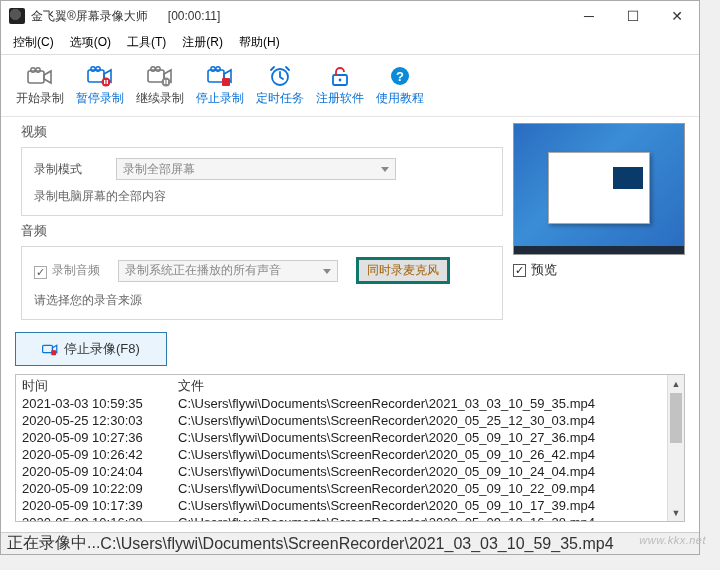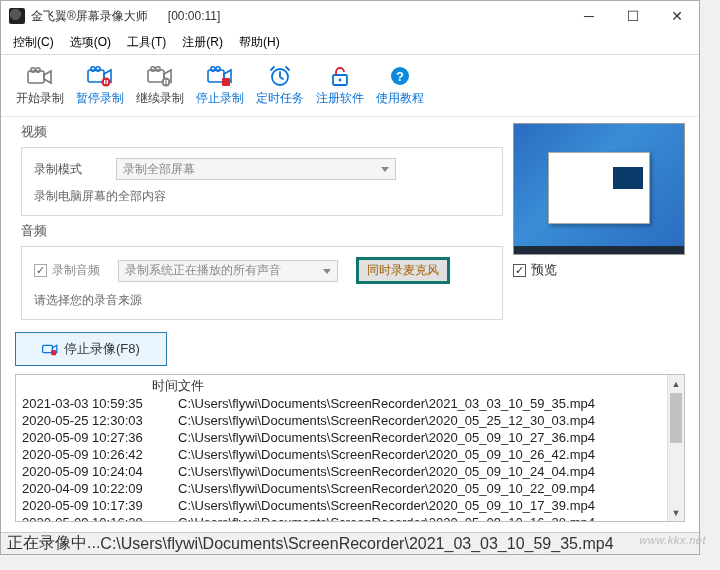--- a/index.html
+++ b/index.html
@@ -23,39 +23,39 @@
 .leftcol { flex: 1; display: flex; flex-direction: column; gap: 6px; }
 .group { border: none; padding-left: 6px; }
 .group-title { font-size: 13px; color: #555; margin-bottom: 6px; }
 .group-body { border: 1px solid #d8d8d8; padding: 10px 12px; background: #fff; }
 .row { display: flex; align-items: center; gap: 18px; margin-bottom: 8px; font-size: 12px; color: #555; }
 .row:last-child { margin-bottom: 0; }
 .row .label { width: 64px; color: #555; }
 .select { flex: 0 0 280px; height: 22px; border: 1px solid #ccc; background: #f5f5f5; color: #888; font-size: 12px; padding: 0 20px 0 6px; display: flex; align-items: center; position: relative; }
 .select::after { content: ""; position: absolute; right: 6px; top: 50%; margin-top: -2px; border-left: 4px solid transparent; border-right: 4px solid transparent; border-top: 5px solid #888; }
 .desc { font-size: 12px; color: #666; }
-.checkbox { display: flex; align-items: center; gap: 5px; font-size: 12px; color: #888; }
+.checkbox { display: flex; align-items: flex-end; gap: 5px; font-size: 12px; color: #888; }
 .checkbox .box { width: 13px; height: 13px; border: 1px solid #aaa; display: flex; align-items: center; justify-content: center; background: #fff; color: #bbb; font-size: 11px; line-height: 1; }
 .checkbox.checked .box::before { content: "✓"; color: #555; }
 .btn-small { font-size: 12px; padding: 2px 8px; border: 3px solid #0f766e; background: #e1e1e1; color: #a16207; }
 .preview { width: 172px; display: flex; flex-direction: column; }
 .preview-img { width: 172px; height: 132px; border: 1px solid #999; background: linear-gradient(135deg, #2a6cc0 0%, #3a8dd6 40%, #2a6cc0 100%); position: relative; overflow: hidden; }
 .preview-img .wnd { position: absolute; left: 34px; top: 28px; width: 102px; height: 72px; background: #fff; border: 1px solid #aaa; box-shadow: 2px 2px 4px rgba(0,0,0,0.3); }
 .preview-img .wnd .inner { position: absolute; right: 6px; top: 14px; width: 30px; height: 22px; background: #0a3a6a; }
 .preview-img .taskbar { position: absolute; left: 0; right: 0; bottom: 0; height: 8px; background: #1f2a3a; }
 .preview-chk { margin-top: 6px; display: flex; align-items: center; gap: 5px; font-size: 13px; color: #333; }
 .preview-chk .box { width: 13px; height: 13px; border: 1px solid #555; display: flex; align-items: center; justify-content: center; }
 .preview-chk .box::before { content: "✓"; font-size: 11px; color: #222; }
 .stoprow { display: flex; justify-content: flex-start; padding: 6px 0 2px 0; }
 .stopbtn { border: 1px solid #2a7ab0; background: #eaf4fc; padding: 7px 26px; font-size: 13px; color: #333; display: flex; align-items: center; gap: 8px; }
 .stopbtn .ic { width: 14px; height: 14px; }
 .loglist { border: 1px solid #c0c0c0; height: 148px; background: #fff; font-family: "SimSun", monospace; font-size: 13px; position: relative; display: flex; }
 .loglist .cols { flex: 1; overflow: hidden; }
 .loglist .header { display: flex; font-size: 13px; color: #333; padding: 2px 0 0 6px; }
-.loglist .header .c1 { width: 156px; text-align: right; }
+.loglist .header .c1 { width: 156px; }
 .loglist .rows { padding: 0 0 0 6px; }
 .loglist .lr { display: flex; white-space: nowrap; line-height: 17px; color: #222; }
 .loglist .lr .c1 { width: 156px; }
 .scrollbar { width: 17px; background: #f0f0f0; border-left: 1px solid #ddd; position: relative; }
 .scrollbar .up, .scrollbar .down { position: absolute; left: 0; right: 0; height: 17px; display: flex; align-items: center; justify-content: center; font-size: 9px; color: #555; }
 .scrollbar .up { top: 0; } .scrollbar .down { bottom: 0; }
 .scrollbar .thumb { position: absolute; left: 2px; right: 2px; top: 18px; height: 50px; background: #c2c2c2; }
 .statusbar { height: 22px; border-top: 1px solid #ccc; background: #f0f0f0; font-size: 16px; color: #333; display: flex; align-items: center; padding: 0 6px; }
 .watermark { position: absolute; right: 14px; bottom: 24px; font-size: 11px; color: #bbb; font-style: italic; letter-spacing: 0.5px; pointer-events: none; }
 svg { display: block; }
@@ -250,21 +250,21 @@
             </div>
             <div class="lr">
               <div class="c1">2020-05-09 10:26:42</div>
               <div class="c2">C:\Users\flywi\Documents\ScreenRecorder\2020_05_09_10_26_42.mp4</div>
             </div>
             <div class="lr">
               <div class="c1">2020-05-09 10:24:04</div>
               <div class="c2">C:\Users\flywi\Documents\ScreenRecorder\2020_05_09_10_24_04.mp4</div>
             </div>
             <div class="lr">
-              <div class="c1">2020-04-09 10:22:09</div>
+              <div class="c1">2020-05-09 10:22:09</div>
               <div class="c2">C:\Users\flywi\Documents\ScreenRecorder\2020_05_09_10_22_09.mp4</div>
             </div>
             <div class="lr">
               <div class="c1">2020-05-09 10:17:39</div>
               <div class="c2">C:\Users\flywi\Documents\ScreenRecorder\2020_05_09_10_17_39.mp4</div>
             </div>
             <div class="lr">
               <div class="c1">2020-05-09 10:16:38</div>
               <div class="c2">C:\Users\flywi\Documents\ScreenRecorder\2020_05_09_10_16_38.mp4</div>
             </div>

